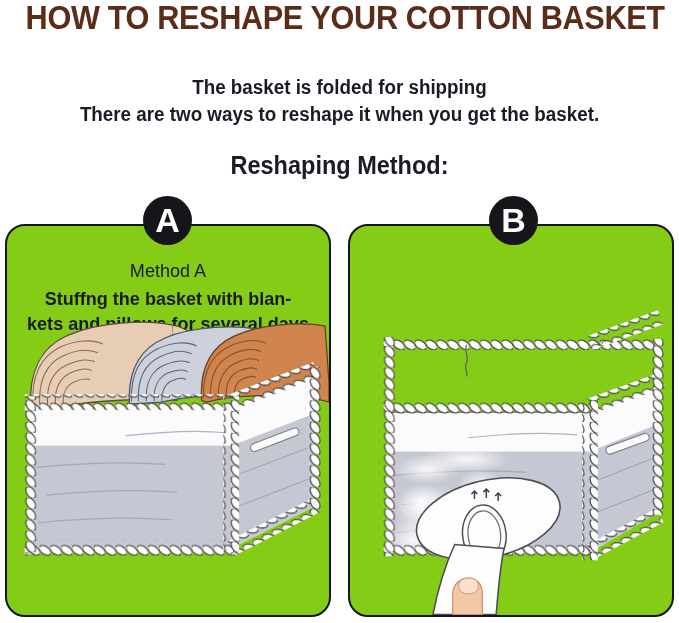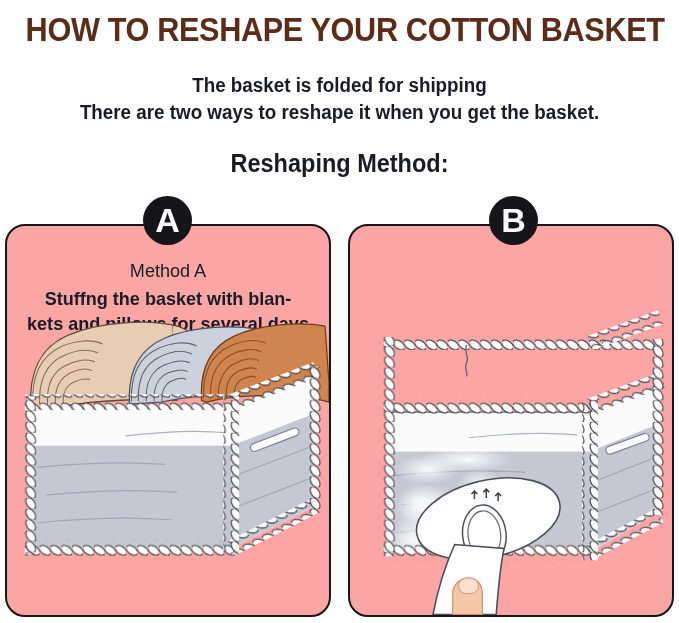--- a/index.html
+++ b/index.html
@@ -13,38 +13,38 @@
     position: relative;
     overflow: hidden;
     font-family: "Liberation Sans", sans-serif;
     -webkit-font-smoothing: antialiased;
   }
 
   
   #header-block {
     position: absolute;
     left: 0;
-    top: 12px;
+    top: 0;
     width: 679px;
     text-align: center;
   }
   #main-title {
     margin: 0;
     padding: 0 2px;
     color: #5b2d18;
     font-size: 33px;
     line-height: 36px;
     font-weight: 700;
     letter-spacing: -0.4px;
     transform: scaleX(0.93);
     transform-origin: center top;
     white-space: nowrap;
   }
   #subtitle-block {
-    margin-top: 24px;
+    margin-top: 38px;
     color: #191c26;
     font-weight: 700;
   }
   .subtitle-line {
     font-size: 20px;
     line-height: 27px;
     transform: scaleX(0.94);
     transform-origin: center top;
     white-space: nowrap;
   }
@@ -58,21 +58,21 @@
     transform-origin: center top;
   }
 
   
   .panel {
     position: absolute;
     top: 224px;
     height: 393px;
     border: 2px solid #15151a;
     border-radius: 20px;
-    background: #fca5a5;
+    background: #84cc16;
     overflow: hidden;
     box-sizing: border-box;
   }
   #panel-a { left: 5px;   width: 326px; }
   #panel-b { left: 348px; width: 326px; }
 
   .badge {
     position: absolute;
     top: 196px;
     width: 49px;

